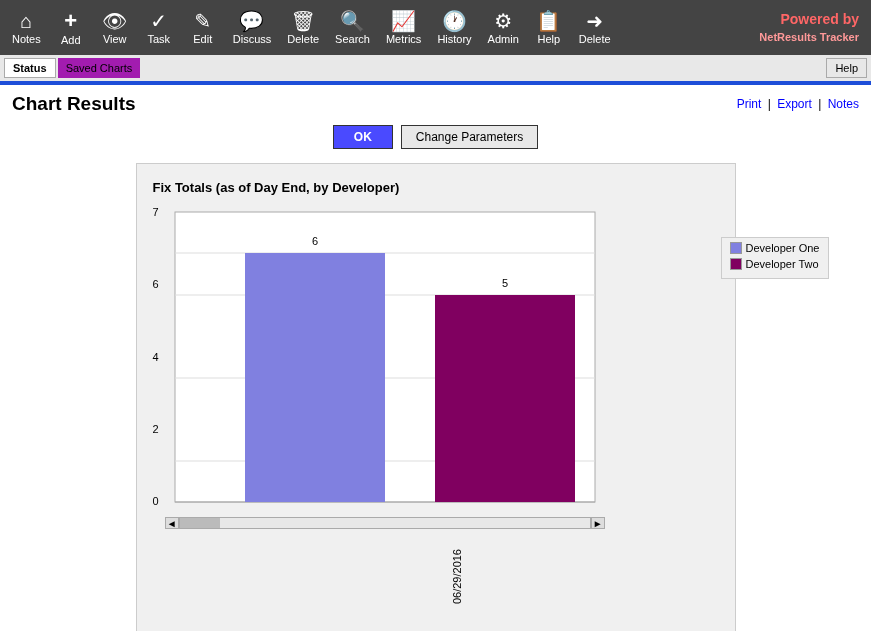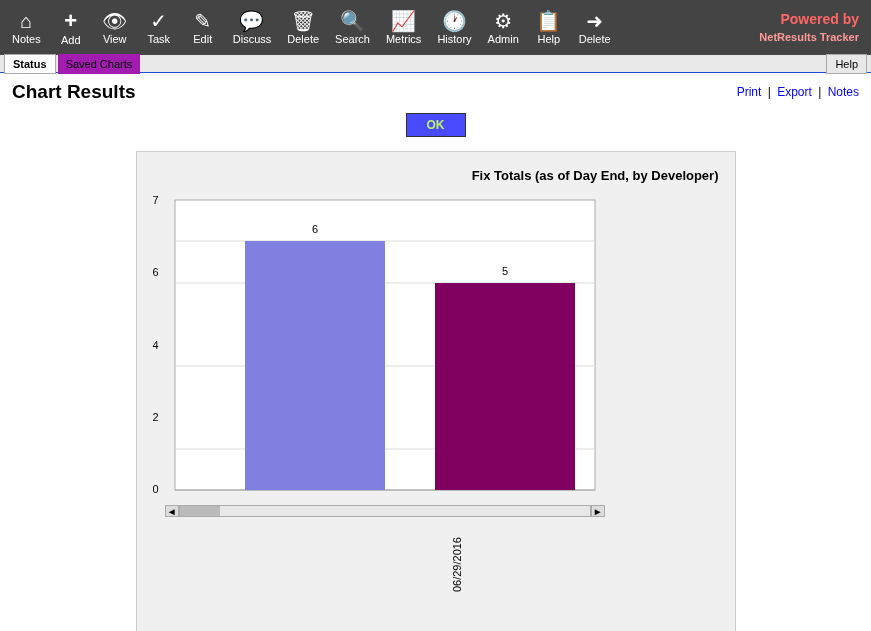--- a/index.html
+++ b/index.html
@@ -37,22 +37,22 @@
       padding-right: 8px;
       line-height: 1.4;
     }
     .powered-by span { color: #ff6666; font-weight: bold; font-size: 14px; }
 
     
     .secondbar {
       background: #e8e8e8;
       display: flex;
       align-items: center;
-      height: 18px;
-      border-bottom: 1px solid #1d4ed8;
+      height: 30px;
+      border-bottom: 4px solid #1d4ed8;
       padding: 0 4px;
     }
     .status-btn {
       background: #fff;
       border: 1px solid #aaa;
       padding: 2px 8px;
       font-size: 11px;
       font-weight: bold;
       cursor: pointer;
       margin-right: 2px;
@@ -104,21 +104,21 @@
 
     
     .buttons-row {
       display: flex;
       justify-content: center;
       gap: 8px;
       margin-bottom: 14px;
     }
     .ok-btn {
       background: #4a4aff;
-      color: #bef264;
+      color: #ffffff;
       border: 1px solid #333;
       padding: 4px 20px;
       font-size: 12px;
       cursor: pointer;
       font-weight: bold;
     }
     .change-params-btn {
       background: #e8e8e8;
       color: #000;
       border: 1px solid #333;
@@ -130,21 +130,21 @@
     
     .chart-container {
       background: #f0f0f0;
       border: 1px solid #ccc;
       padding: 16px;
       margin: 0 auto;
       width: 600px;
       position: relative;
     }
     .chart-title {
-      text-align: right;
+      text-align: left;
       font-size: 13px;
       font-weight: bold;
       margin-bottom: 12px;
     }
     .y-axis {
       display: flex;
       flex-direction: column;
       justify-content: space-between;
       align-items: flex-end;
       padding-right: 6px;
@@ -279,20 +279,21 @@
       <a>Print</a>
       <span class="separator">|</span>
       <a>Export</a>
       <span class="separator">|</span>
       <a>Notes</a>
     </div>
   </div>
 
   <div class="buttons-row">
     <button class="ok-btn">OK</button>
+    <button class="change-params-btn">Change Parameters</button>
   </div>
 
   <div class="chart-container">
     <div class="chart-title">Fix Totals (as of Day End, by Developer)</div>
 
     <div style="display:flex; position:relative; padding-bottom: 50px;">
 
       <div class="y-axis">
         <span class="y-label">7</span>
         <span class="y-label">6</span>
@@ -326,17 +327,27 @@
           <div class="scroll-track">
             <div class="scroll-thumb"></div>
           </div>
           <div class="scroll-arrow">►</div>
         </div>
 
         <div style="text-align:center; margin-top: 20px; position: relative; left: 15px;">
           <span style="font-size:11px; writing-mode:vertical-rl; transform:rotate(180deg); display:inline-block;">06/29/2016</span>
         </div>
 
+        <div style="position:absolute; right:-110px; top:30px; font-size:11px; background:#f0f0f0; border:1px solid #ccc; padding:4px 8px;">
+          <div class="legend-item">
+            <span class="legend-color" style="background:#8080e0;"></span>
+            <span>Developer One</span>
+          </div>
+          <div class="legend-item">
+            <span class="legend-color" style="background:#800060;"></span>
+            <span>Developer Two</span>
+          </div>
+        </div>
       </div>
     </div>
   </div>
 
 </div>
 
 </body></html>

